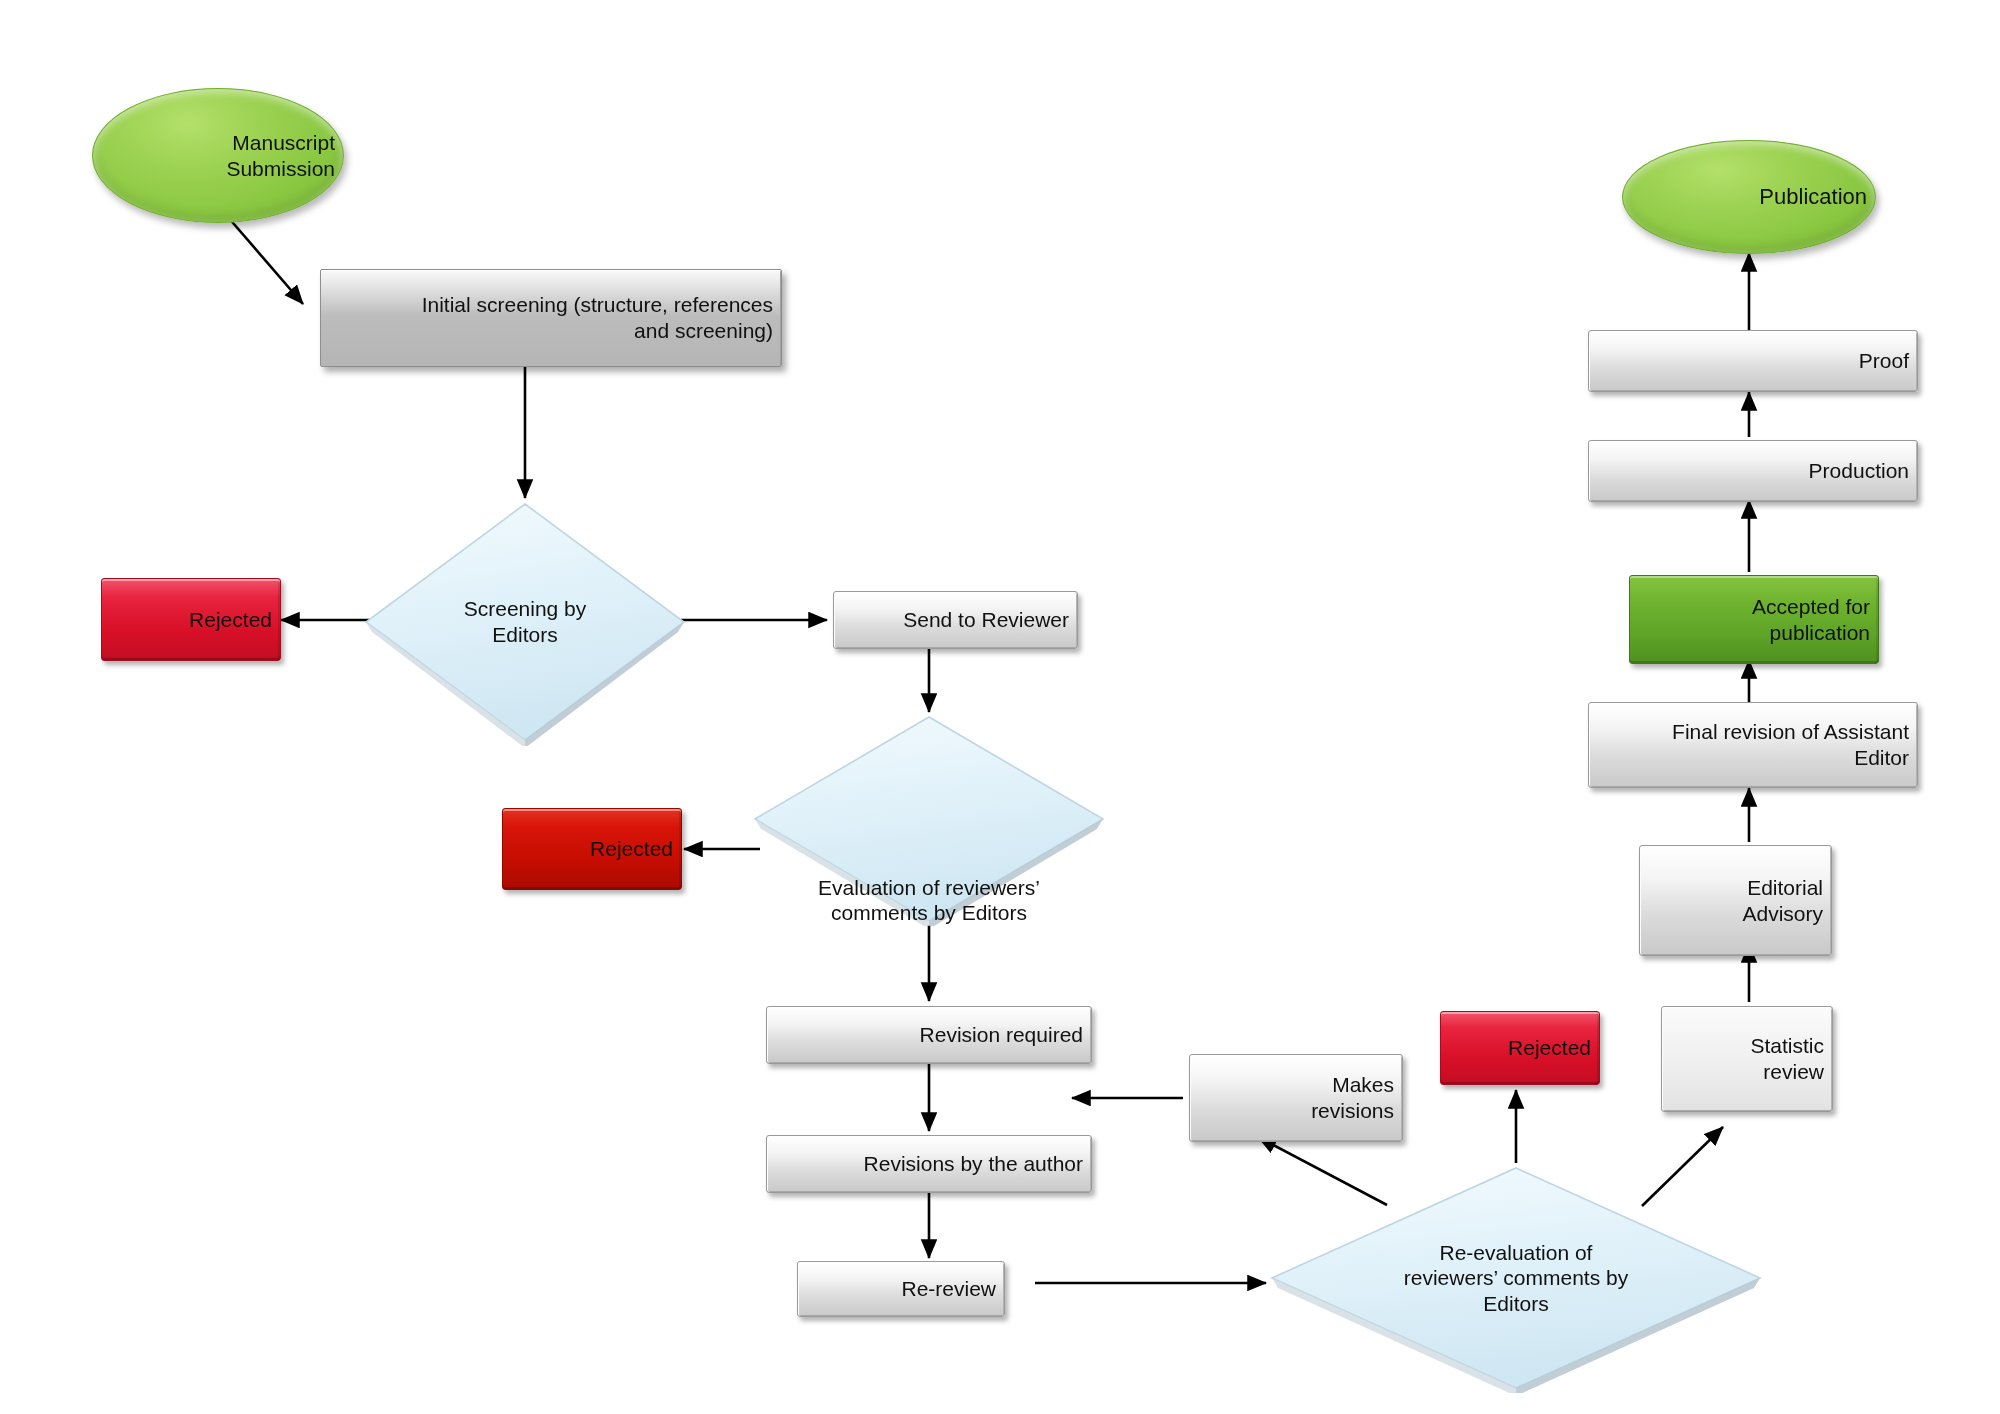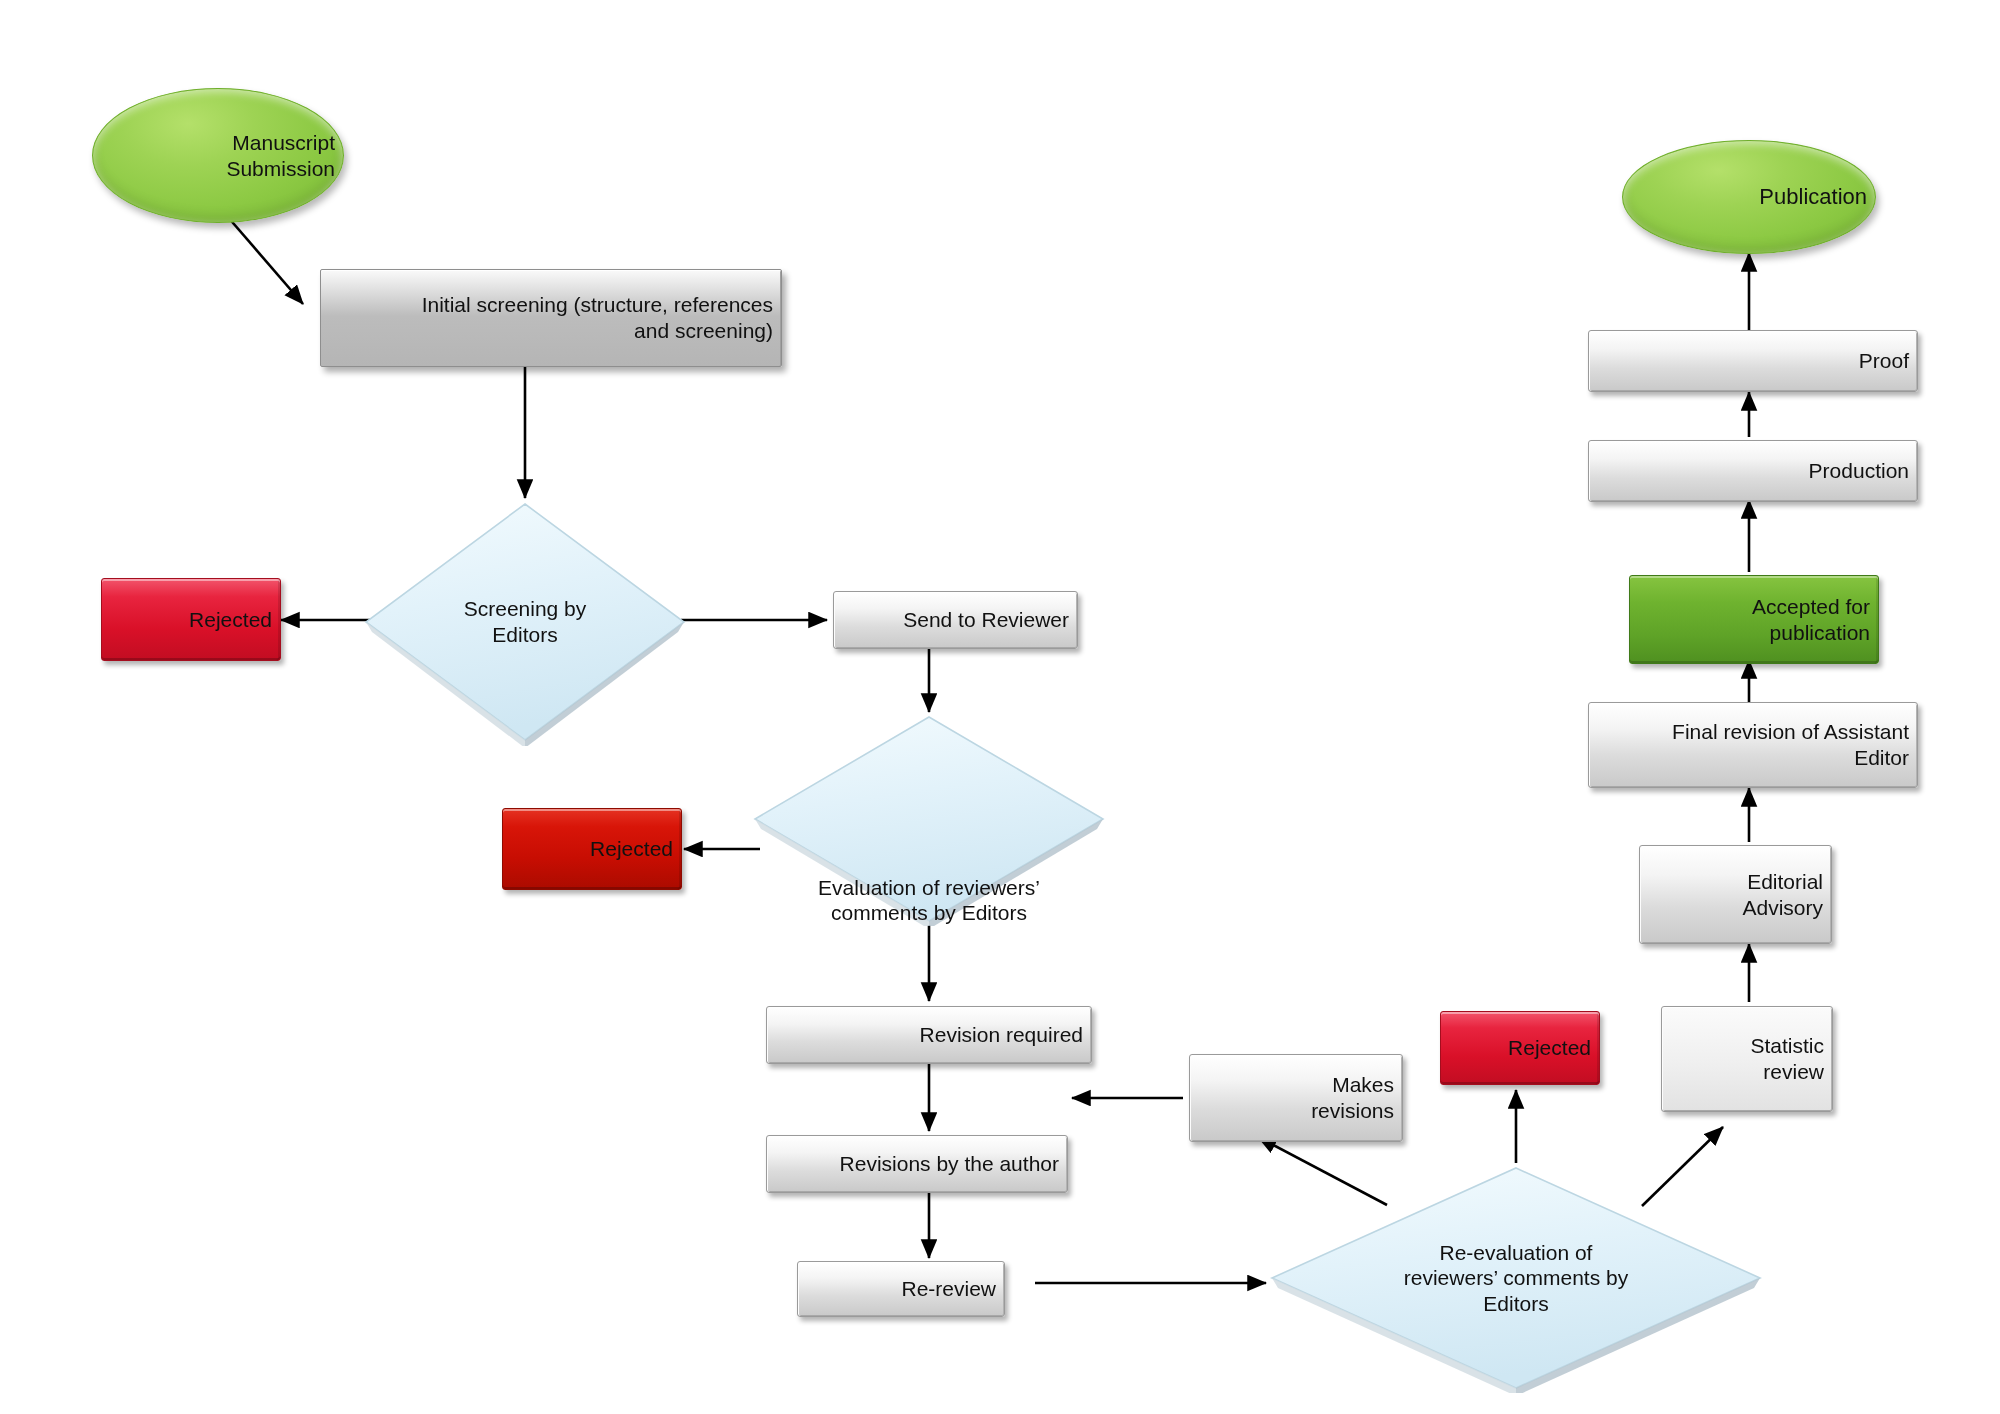--- a/index.html
+++ b/index.html
@@ -192,21 +192,21 @@
   </div>
 
   <div class="node reject deep" style="left:502px;top:808px;width:180px;height:82px;font-size:21px;">
     <span class="lbl">Rejected</span>
   </div>
 
   <div class="node proc" style="left:766px;top:1006px;width:326px;height:58px;font-size:21px;">
     <span class="lbl">Revision required</span>
   </div>
 
-  <div class="node proc" style="left:766px;top:1135px;width:302px;height:58px;font-size:21px;">
+  <div class="node proc" style="left:766px;top:1135px;width:326px;height:58px;font-size:21px;">
     <span class="lbl">Revisions by the author</span>
   </div>
 
   <div class="node proc" style="left:797px;top:1261px;width:208px;height:56px;font-size:21px;">
     <span class="lbl">Re-review</span>
   </div>
 
   <div class="node proc" style="left:1189px;top:1054px;width:214px;height:88px;font-size:21px;">
     <div class="lbl">
       <div>Makes</div>
@@ -218,21 +218,21 @@
     <span class="lbl">Rejected</span>
   </div>
 
   <div class="node proc flat" style="left:1661px;top:1006px;width:172px;height:106px;font-size:21px;">
     <div class="lbl">
       <div>Statistic</div>
       <div>review</div>
     </div>
   </div>
 
-  <div class="node proc" style="left:1639px;top:845px;width:193px;height:99px;font-size:21px;">
+  <div class="node proc" style="left:1639px;top:845px;width:193px;height:111px;font-size:21px;">
     <div class="lbl">
       <div>Editorial</div>
       <div>Advisory</div>
     </div>
   </div>
 
   <div class="node proc" style="left:1588px;top:702px;width:330px;height:86px;font-size:21px;">
     <div class="lbl">
       <div>Final revision of Assistant</div>
       <div>Editor</div>

